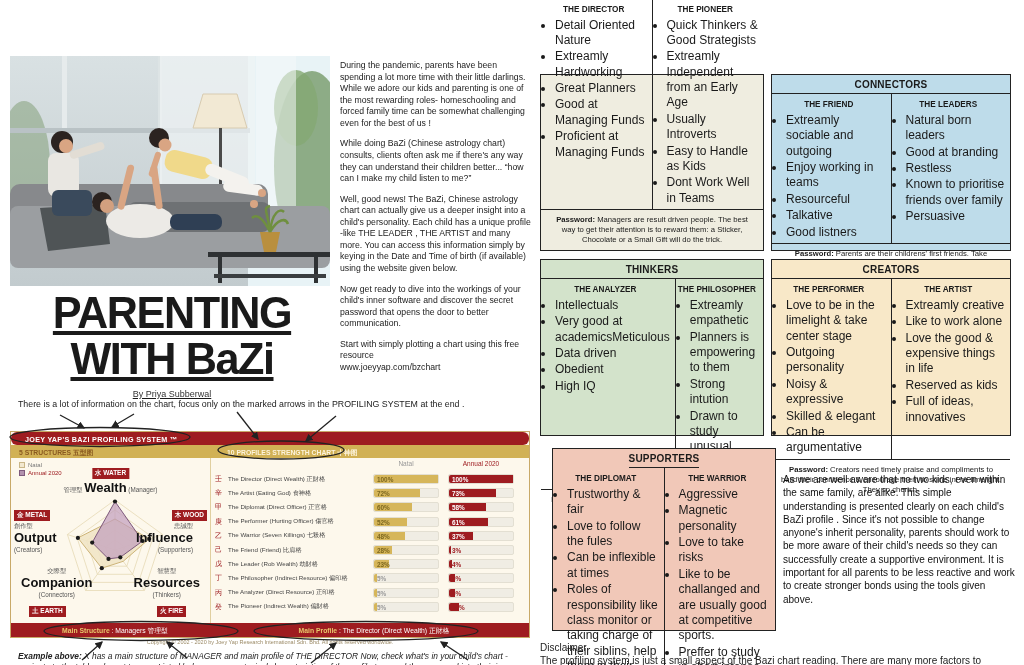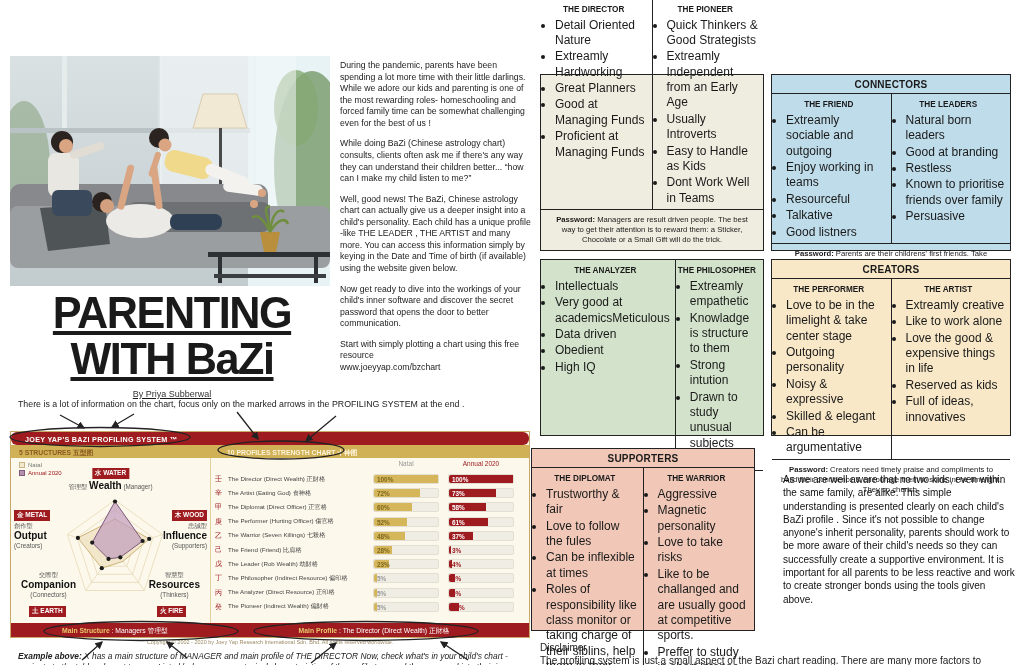--- a/index.html
+++ b/index.html
@@ -33,27 +33,27 @@
   .annual-poly { fill:rgba(193,157,190,0.70); stroke:#7e5a7c; stroke-width:1; }
   .dot { fill:#1a1a1a; }
   .legend { position:absolute; left:8px; top:4px; font-size:6px; color:#777; }
   .legend div { display:flex; align-items:center; margin-bottom:2px; }
   .sw { display:inline-block; width:6px; height:6px; margin-right:3px; border:1px solid #c9b687; }
   .sw-natal { background:#f2e8cf; }
   .sw-annual { background:#b292ae; border-color:#7e5a7c; }
   .lg-annual { color:#9e1c20; }
   .badge { position:absolute; background:#9e1c20; color:#fff; font-size:6.5px; font-weight:bold; padding:1px 3px; white-space:nowrap; }
   .el-label { position:absolute; font-size:6.3px; color:#555; line-height:1.25; white-space:nowrap; }
-  .el-label b { color:#111; font-size:10px;text-align:center; }
+  .el-label b { color:#111; font-size:13px;text-align:center; }
   .b-water { top:10px; left:50%; transform:translateX(-50%); }
   .l-wealth { top:22px; left:50%; transform:translateX(-50%); }
   .b-metal { top:52px; left:3px; }
   .l-output { top:64px; left:3px; }
   .b-wood { top:52px; right:3px; }
-  .l-influence { top:64px; right:3px; text-align:right; }
+  .l-influence { top:64px; right:17px; text-align:right; }
   .l-companion { bottom:24px; left:10px; text-align:center; }
   .b-earth { bottom:6px; left:18px; }
   .l-resources { bottom:24px; right:10px; text-align:center; }
   .b-fire { bottom:6px; right:24px; }
 
   .bars-panel { flex:1; padding:2px 6px 0 4px; }
   .bars-head { display:flex; font-size:6.5px; height:12px; }
   .bars-head .bh-natal { margin-left:158px; width:66px; text-align:center; color:#999; }
   .bars-head .bh-annual { margin-left:9px; width:66px; text-align:center; color:#9e1c20; }
   .bar-row { display:flex; align-items:center; height:14.2px; }
@@ -447,36 +447,37 @@
             <li>Restless</li>
             <li>Known to prioritise friends over family</li>
             <li>Persuasive</li>
           </ul>
       </div>
     </div>
     <div class="pbox-pass"><b>Password:</b> <span>Parents are their childrens' first friends. Take advantage of that! Parents are cautioned to familiarize themselves with their kid's friend group &amp; be involved in their social life.</span></div>
   </div>
 
   <div class="pbox" style="left: 540px; top: 213px; width: 224px; height: 177px; background: rgb(211, 227, 203);">
+    <div class="pbox-title">THINKERS</div>
     <div class="pbox-cols">
       <div class="pbox-col first">
         <div class="pbox-name">THE ANALYZER</div>
         <ul>
             <li>Intellectuals</li>
             <li>Very good at academicsMeticulous</li>
             <li>Data driven</li>
             <li>Obedient</li>
             <li>High IQ</li>
           </ul>
       </div>
       <div class="pbox-col">
         <div class="pbox-name">THE PHILOSOPHER</div>
         <ul>
             <li>Extreamly empathetic</li>
-            <li>Knowladge is structure to them</li>
+            <li>Planners is empowering to them</li>
             <li>Strong intution</li>
             <li>Drawn to study unusual subjects</li>
             <li>High EQ</li>
           </ul>
       </div>
     </div>
     <div class="pbox-pass"><b>Password:</b> <span>Thinkers usually are themselves very seriously. Its best to connect with them with a surprise outing or visit.</span></div>
   </div>
 
   <div class="pbox" style="left: 771px; top: 213px; width: 240px; height: 177px; background: rgb(248, 232, 200);">
@@ -499,21 +500,21 @@
             <li>Like to work alone</li>
             <li>Love the good &amp; expensive things in life</li>
             <li>Reserved as kids</li>
             <li>Full of ideas, innovatives</li>
           </ul>
       </div>
     </div>
     <div class="pbox-pass"><b>Password:</b> <span>Creators need timely praise and compliments to build their confidence &amp; encourage them to shine int he limelight. They so cherish.</span></div>
   </div>
 
-  <div class="pbox" style="left: 531px; top: 402px; width: 224px; height: 183px; background: rgb(241, 200, 184);">
+  <div class="pbox" style="left: 552px; top: 402px; width: 224px; height: 183px; background: rgb(241, 200, 184); align-items: center;">
     <div class="pbox-title">SUPPORTERS</div>
     <div class="pbox-cols">
       <div class="pbox-col first">
         <div class="pbox-name">THE DIPLOMAT</div>
         <ul>
             <li>Trustworthy &amp; fair</li>
             <li>Love to follow the fules</li>
             <li>Can be inflexible at times</li>
             <li>Roles of responsibility like class monitor or taking charge of their siblins, help them in their sense of belonging</li>
           </ul>

